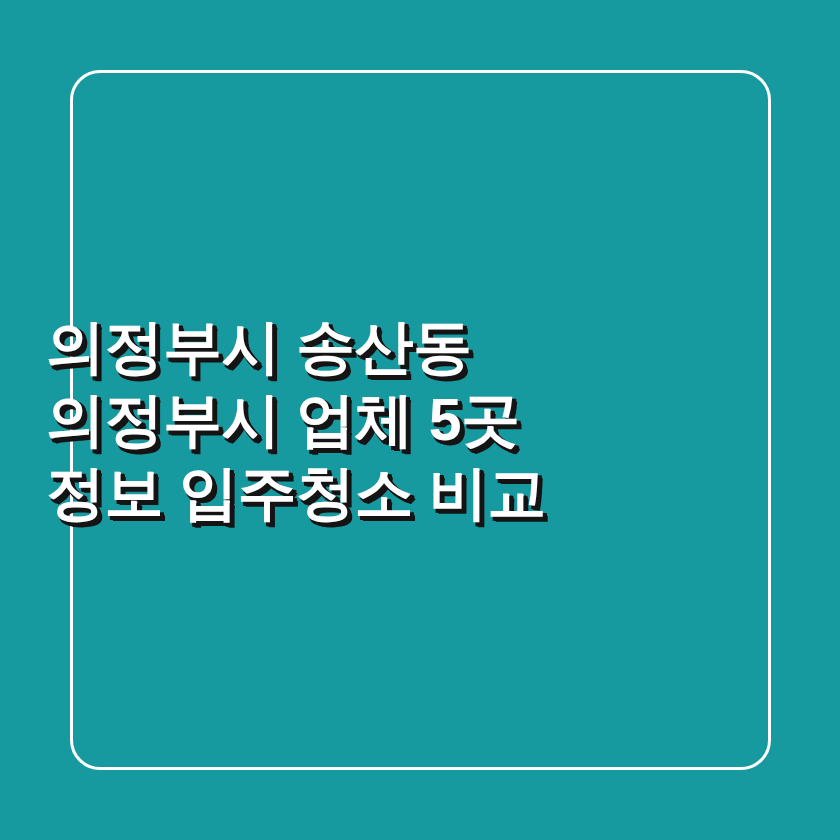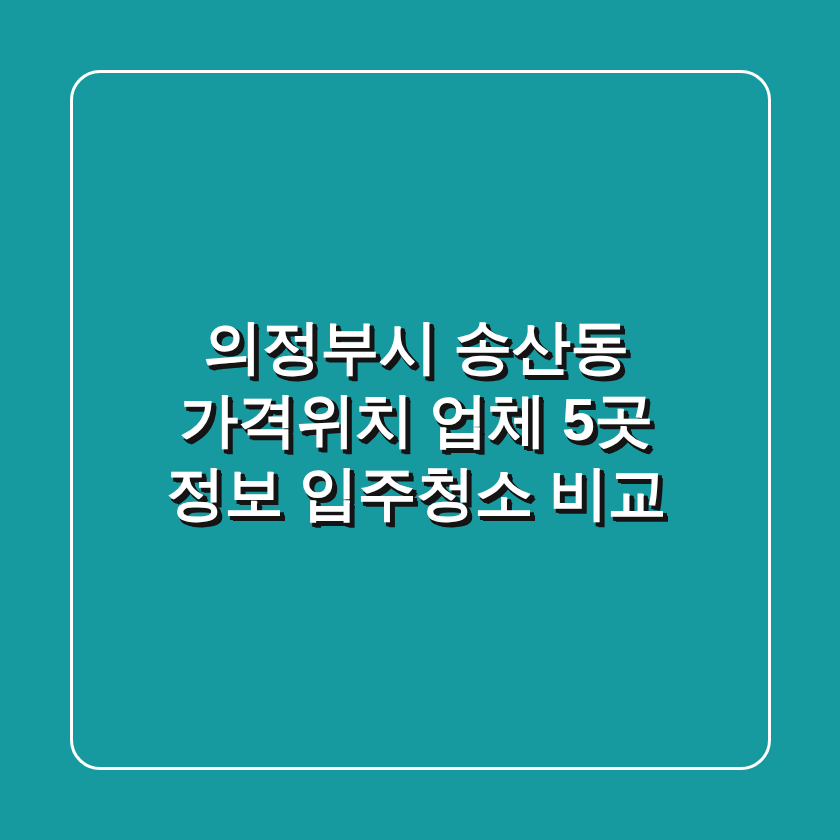--- a/index.html
+++ b/index.html
@@ -35,21 +35,21 @@
 
   
   .headline {
     position: absolute;
     left: 0;
     right: 8px;
     top: 50%;
     transform: translateY(-50%);
     padding: 0 46px;
     box-sizing: border-box;
-    text-align: center;
+    text-align: left;
   }
 
   .headline-line {
     display: block;
     color: #ffffff;
     font-size: 59px;
     line-height: 73px;
     font-weight: 700;
     letter-spacing: -0.5px;
     white-space: nowrap;
@@ -65,17 +65,17 @@
 </style>
 </head>
 <body>
 
 <div class="poster">
 
   <div class="frame"></div>
 
   <div class="headline">
     <span class="headline-line">의정부시 송산동</span>
-    <span class="headline-line">가격위치 업체 5곳</span>
+    <span class="headline-line">의정부시 업체 5곳</span>
     <span class="headline-line">정보 입주청소 비교</span>
   </div>
 
 </div>
 
 </body></html>

